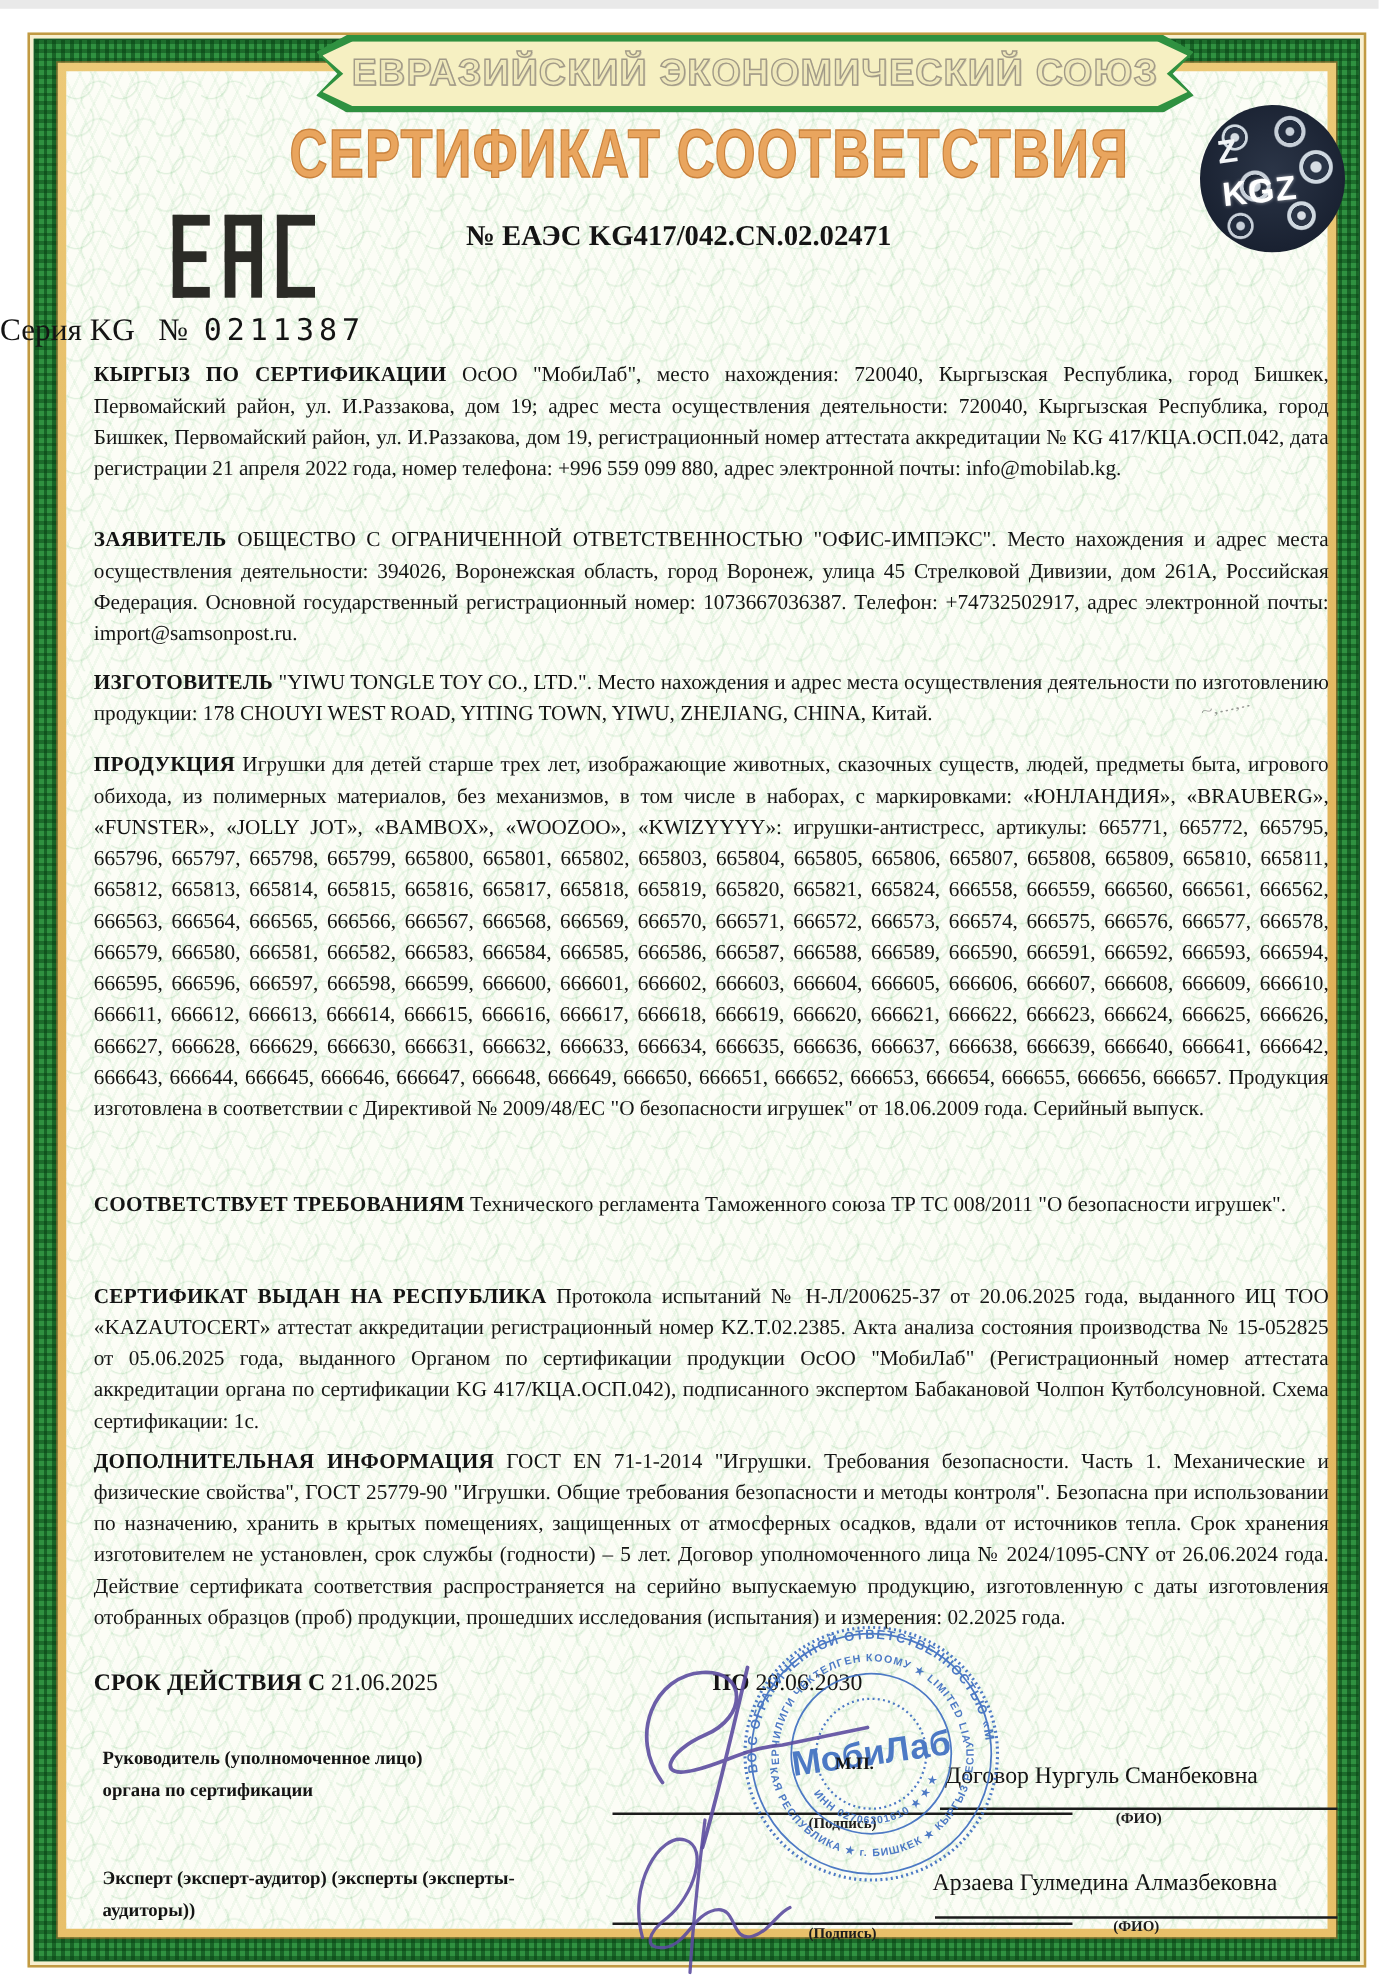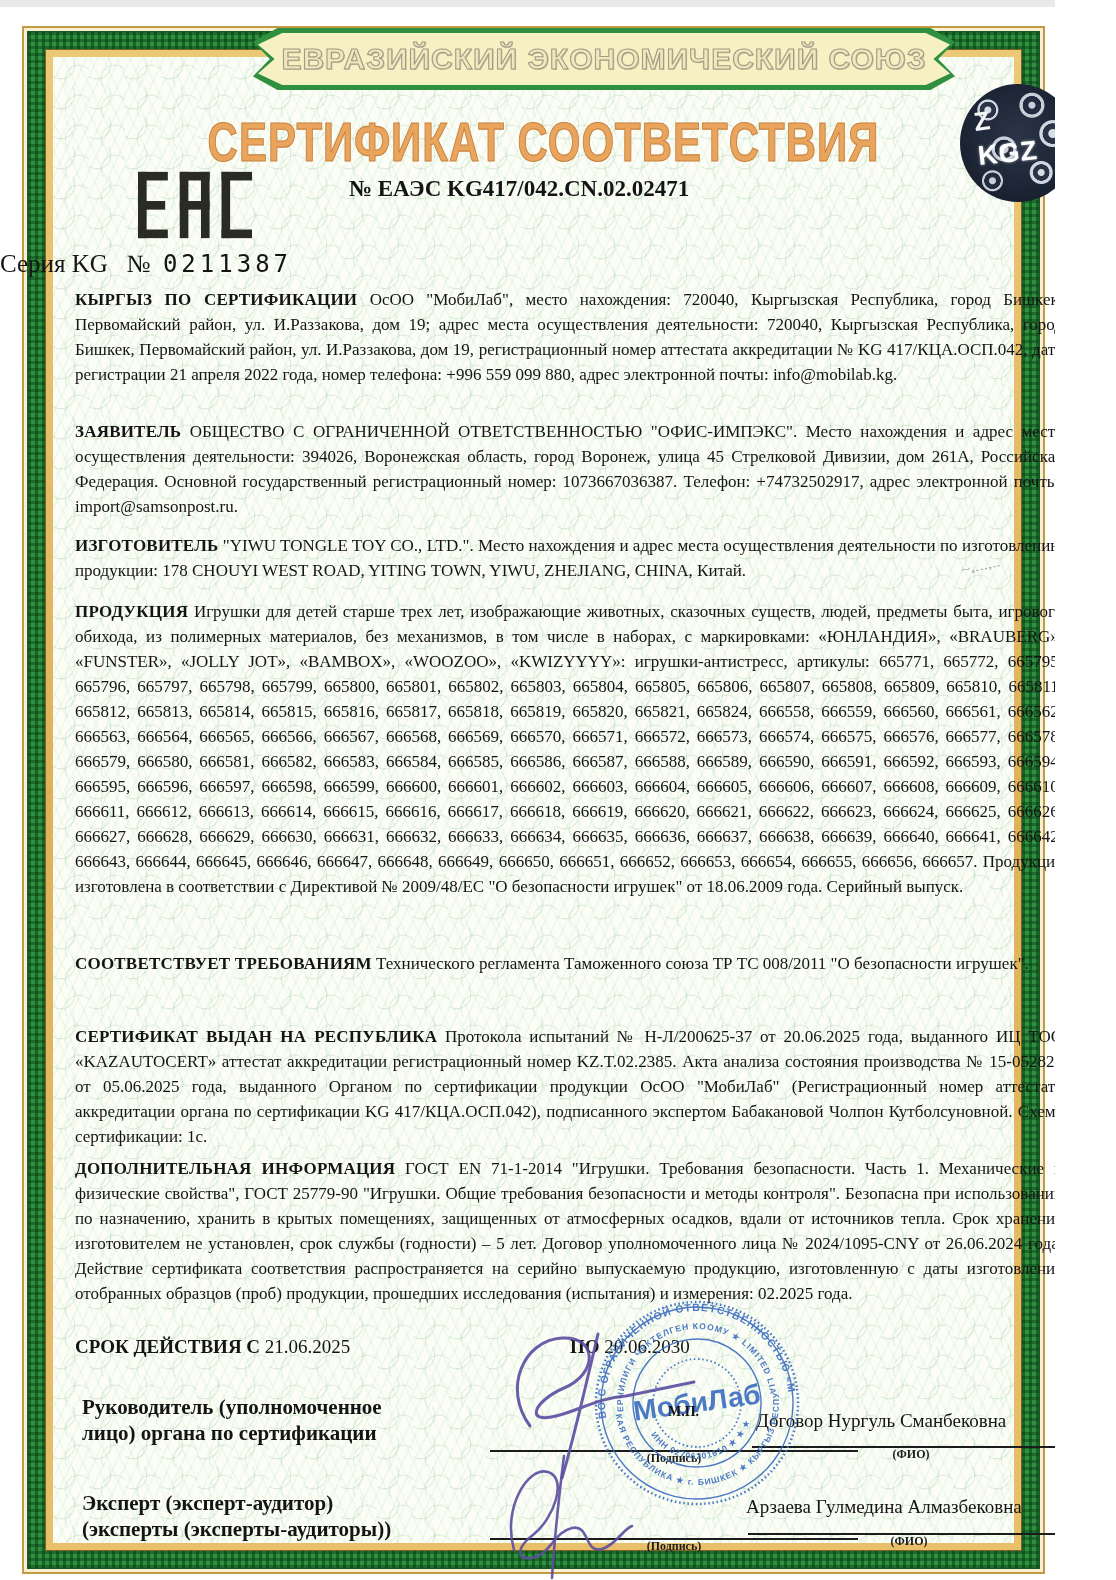--- a/index.html
+++ b/index.html
@@ -1,17 +1,17 @@
 <!DOCTYPE html>
 <html><head>
 <meta charset="utf-8">
 <style>
   html,body{margin:0;padding:0;background:#ffffff;}
   .page{position:relative;width:1055px;height:1580px;background:#ffffff;overflow:hidden;
-        font-family:"Liberation Serif", serif;color:#141414;}
+        font-family:"Liberation Serif", serif;color:#141414;padding-left:48px;}
   .scan-strip{position:absolute;top:0;left:0;right:0;height:7px;background:#e9e9e9;}
 
   
   .frame-outer{position:absolute;left:22px;top:26px;right:10px;bottom:6px;
                border:2px solid #c19a43;background:#f7efcf;padding:3px;box-sizing:border-box;}
   .frame-green{width:100%;height:100%;box-sizing:border-box;border:1px solid #19592a;
                background-color:#2f9140;
                background-image:
                  repeating-linear-gradient(90deg, rgba(6,62,18,.55) 0 3px, transparent 3px 7px),
                  repeating-linear-gradient(0deg, rgba(6,62,18,.45) 0 3px, transparent 3px 7px);
@@ -35,21 +35,21 @@
           box-shadow:0 1px 2px rgba(0,0,0,.35);}
   .banner-inner{position:absolute;left:5px;top:5px;right:5px;bottom:5px;background:#f6f0c2;
           clip-path:polygon(3.5% 0,96.5% 0,100% 22%,97.6% 50%,100% 78%,96.5% 100%,3.5% 100%,0 78%,2.4% 50%,0 22%);
           display:flex;align-items:center;justify-content:center;}
   .banner-text{font-family:"Liberation Sans", sans-serif;font-weight:bold;font-size:30px;
           letter-spacing:1px;color:#efe8ba;-webkit-text-stroke:1.1px #a19a87;
           text-shadow:1px 1px 0 #c9c2a6;white-space:nowrap;}
 
   
   .eac-logo{position:absolute;left:138px;top:152px;z-index:3;}
-  .title-wrap{position:absolute;left:0;right:0;top:112px;text-align:center;z-index:3;margin-left:32px;}
+  .title-wrap{position:absolute;left:0;right:0;top:92px;text-align:center;z-index:3;margin-left:32px;}
   .title{display:inline-block;font-family:"Liberation Sans", sans-serif;font-weight:bold;
          font-size:42px;letter-spacing:1px;color:#e9a55e;-webkit-text-stroke:0.9px #c9823d;
          transform:scaleY(1.3);transform-origin:center top;white-space:nowrap;}
   .cert-no{position:absolute;left:0;right:60px;top:176px;text-align:center;font-weight:bold;
          font-size:23px;z-index:3;margin-left:43px;}
   .series{position:absolute;left:0;right:40px;top:250px;text-align:left;font-size:25px;z-index:3;}
   .series .num{font-family:"DejaVu Sans Mono", monospace;letter-spacing:4px;font-size:24px;}
   .kgz{position:absolute;left:960px;top:84px;width:116px;height:118px;border-radius:50%;z-index:4;
        background:
         radial-gradient(circle 12px at 24% 22%, #d7dde4 0 3px, #2a3446 4px 8px, #cfd8e0 8.5px 10px, transparent 11px),
@@ -68,21 +68,21 @@
   
   .para{position:absolute;left:75px;width:988px;text-align:justify;
         font-size:17px;line-height:25px;z-index:2;}
   .para b{letter-spacing:.2px;}
   .smudge{position:absolute;left:968px;top:560px;color:#555;font-size:11px;opacity:.6;
         transform:rotate(-12deg) scaleX(1.6);z-index:2;}
 
   
   .validity-left{position:absolute;left:75px;top:1336px;font-size:19px;z-index:4;}
   .validity-right{position:absolute;left:570px;top:1336px;font-size:19px;z-index:4;}
-  .sig-label{position:absolute;left:82px;font-weight:bold;font-size:21px;line-height:26px;z-index:2;}
+  .sig-label{position:absolute;left:82px;font-weight:bold;font-size:15px;line-height:26px;z-index:2;}
   .sig-line{position:absolute;height:20px;border-bottom:2px solid #1c1c1c;z-index:4;}
   .sig-line .cap{position:absolute;top:21px;left:0;width:100%;text-align:center;
                  font-size:12px;font-weight:bold;color:#1c1c1c;}
   .sig-name{position:absolute;font-size:19px;z-index:4;white-space:nowrap;}
   .mp-mark{position:absolute;left:668px;top:1404px;font-weight:bold;font-size:14px;z-index:6;}
 
   .stamp{position:absolute;left:575px;top:1281px;width:244px;height:244px;z-index:5;
          transform:rotate(-8deg);opacity:.92;}
   .sig-svg{position:absolute;z-index:6;}
   .sig1{left:498px;top:1326px;}

